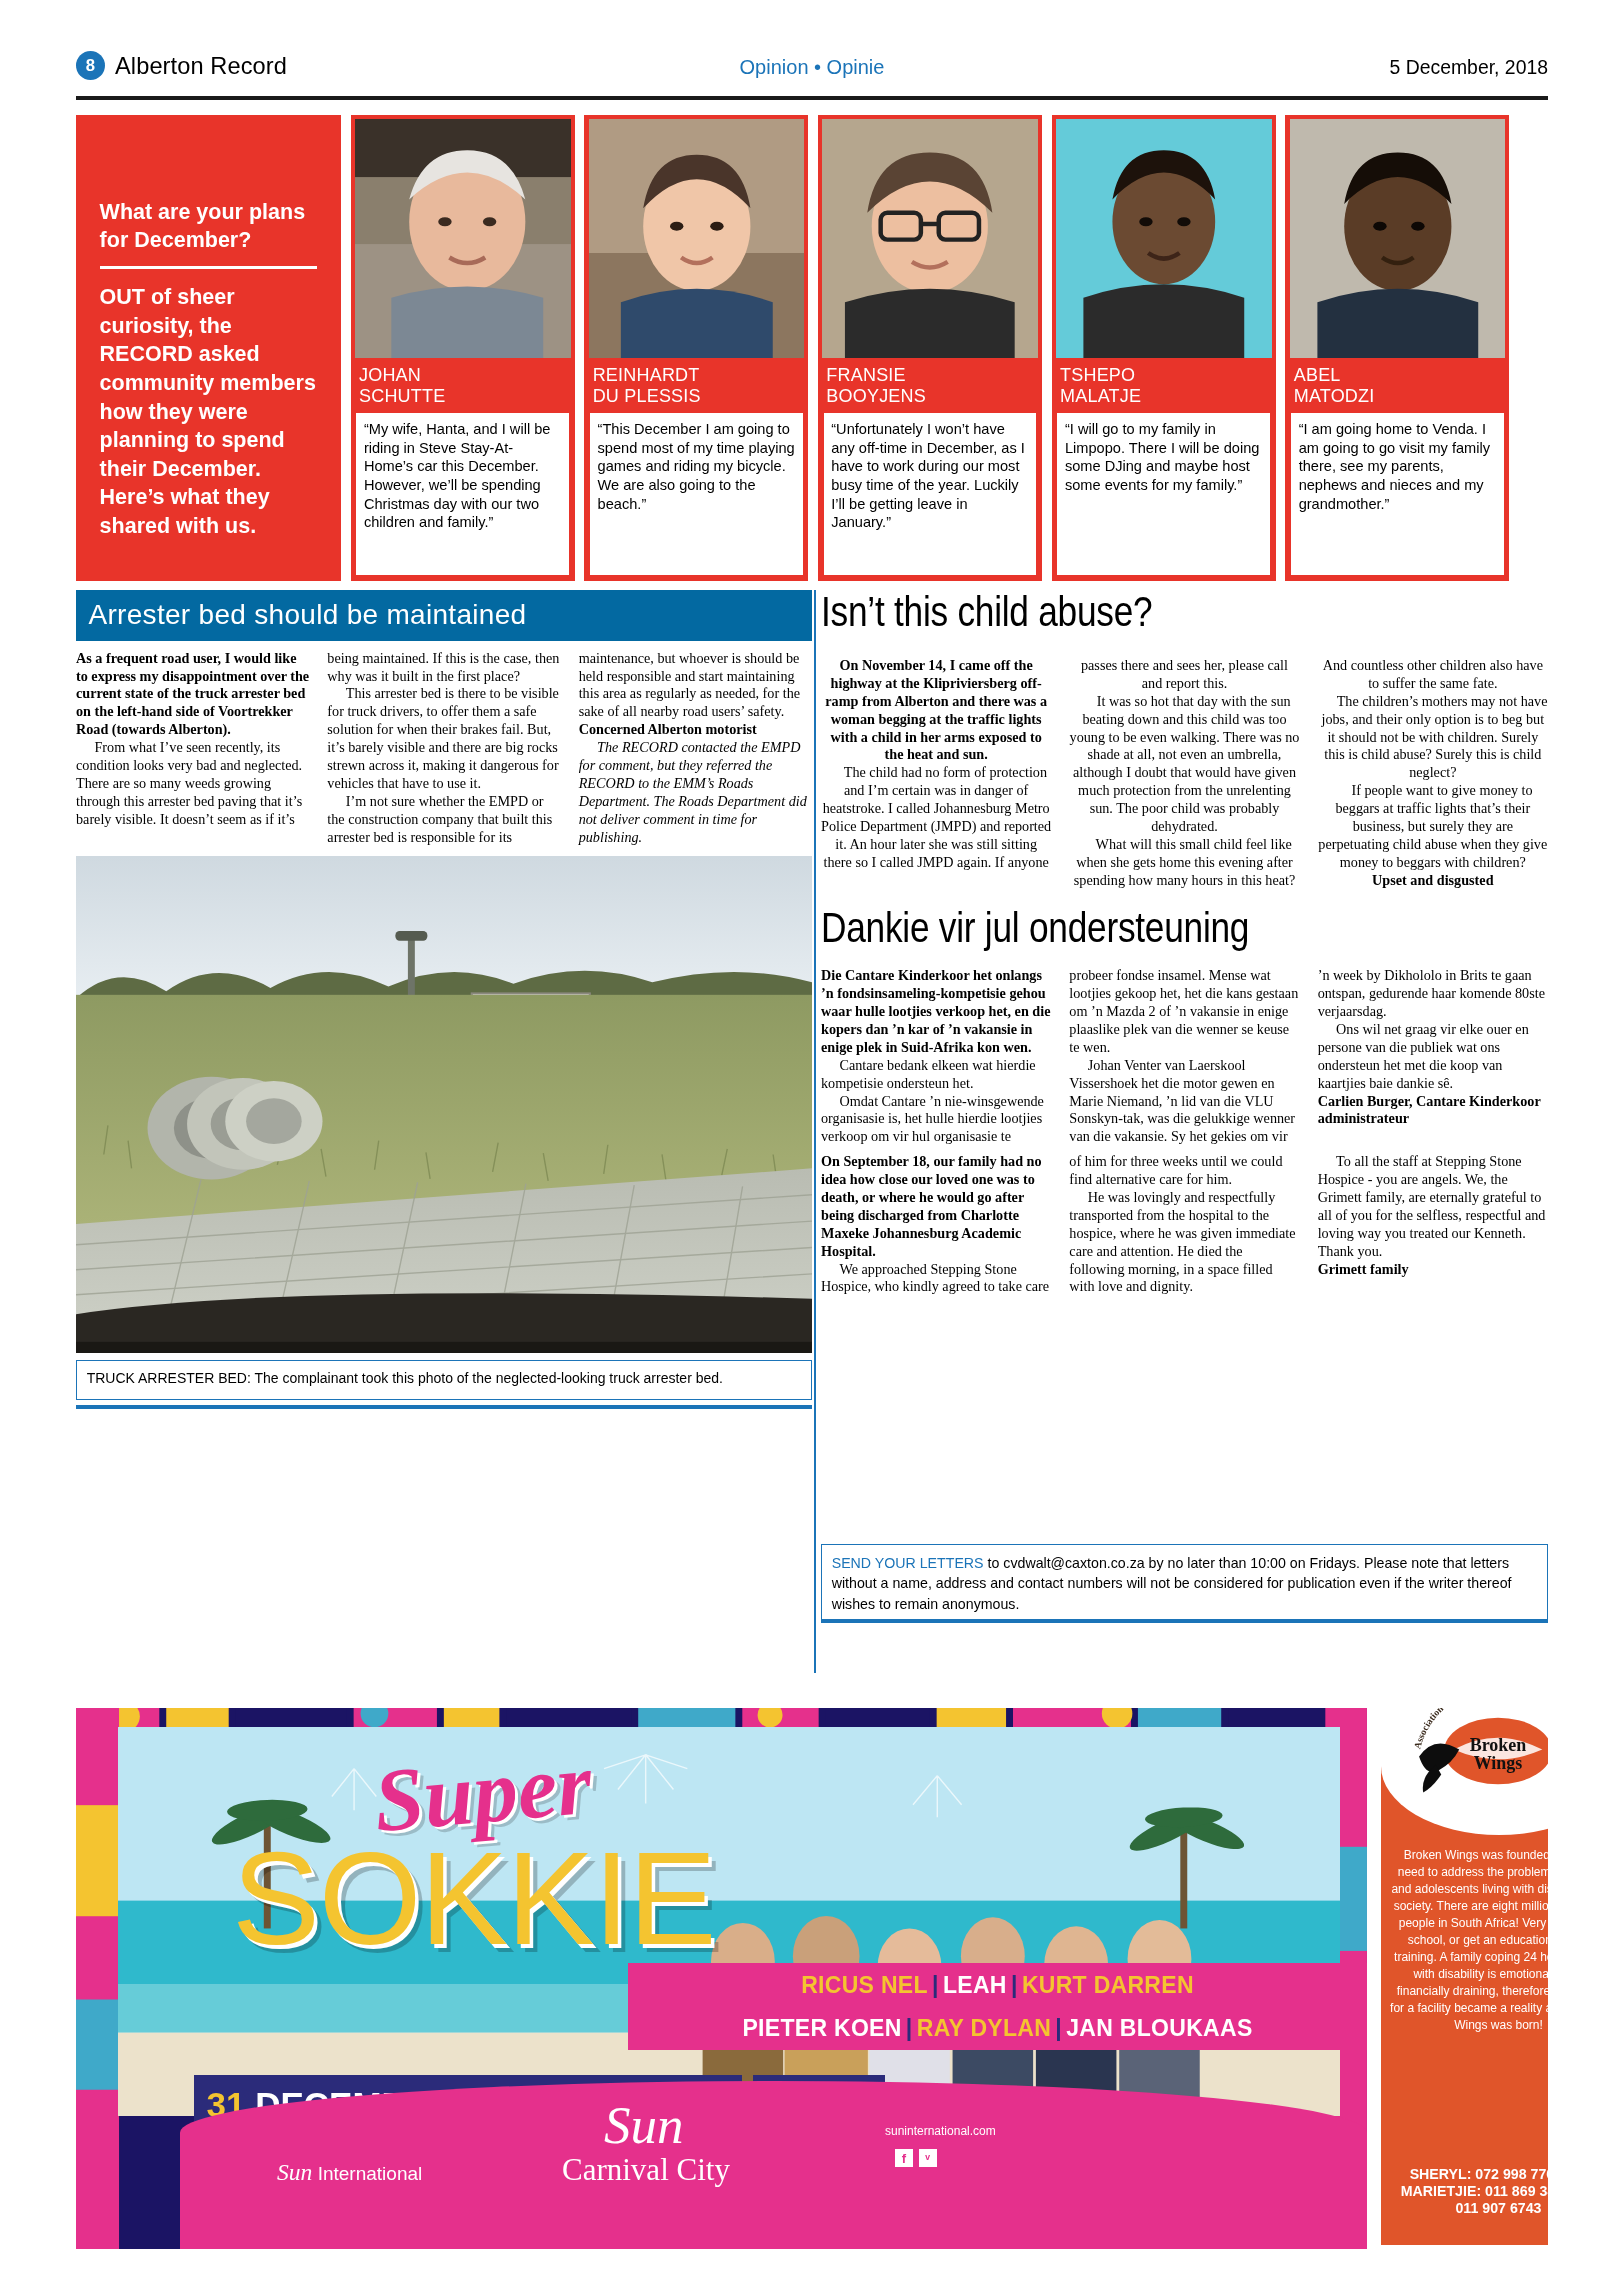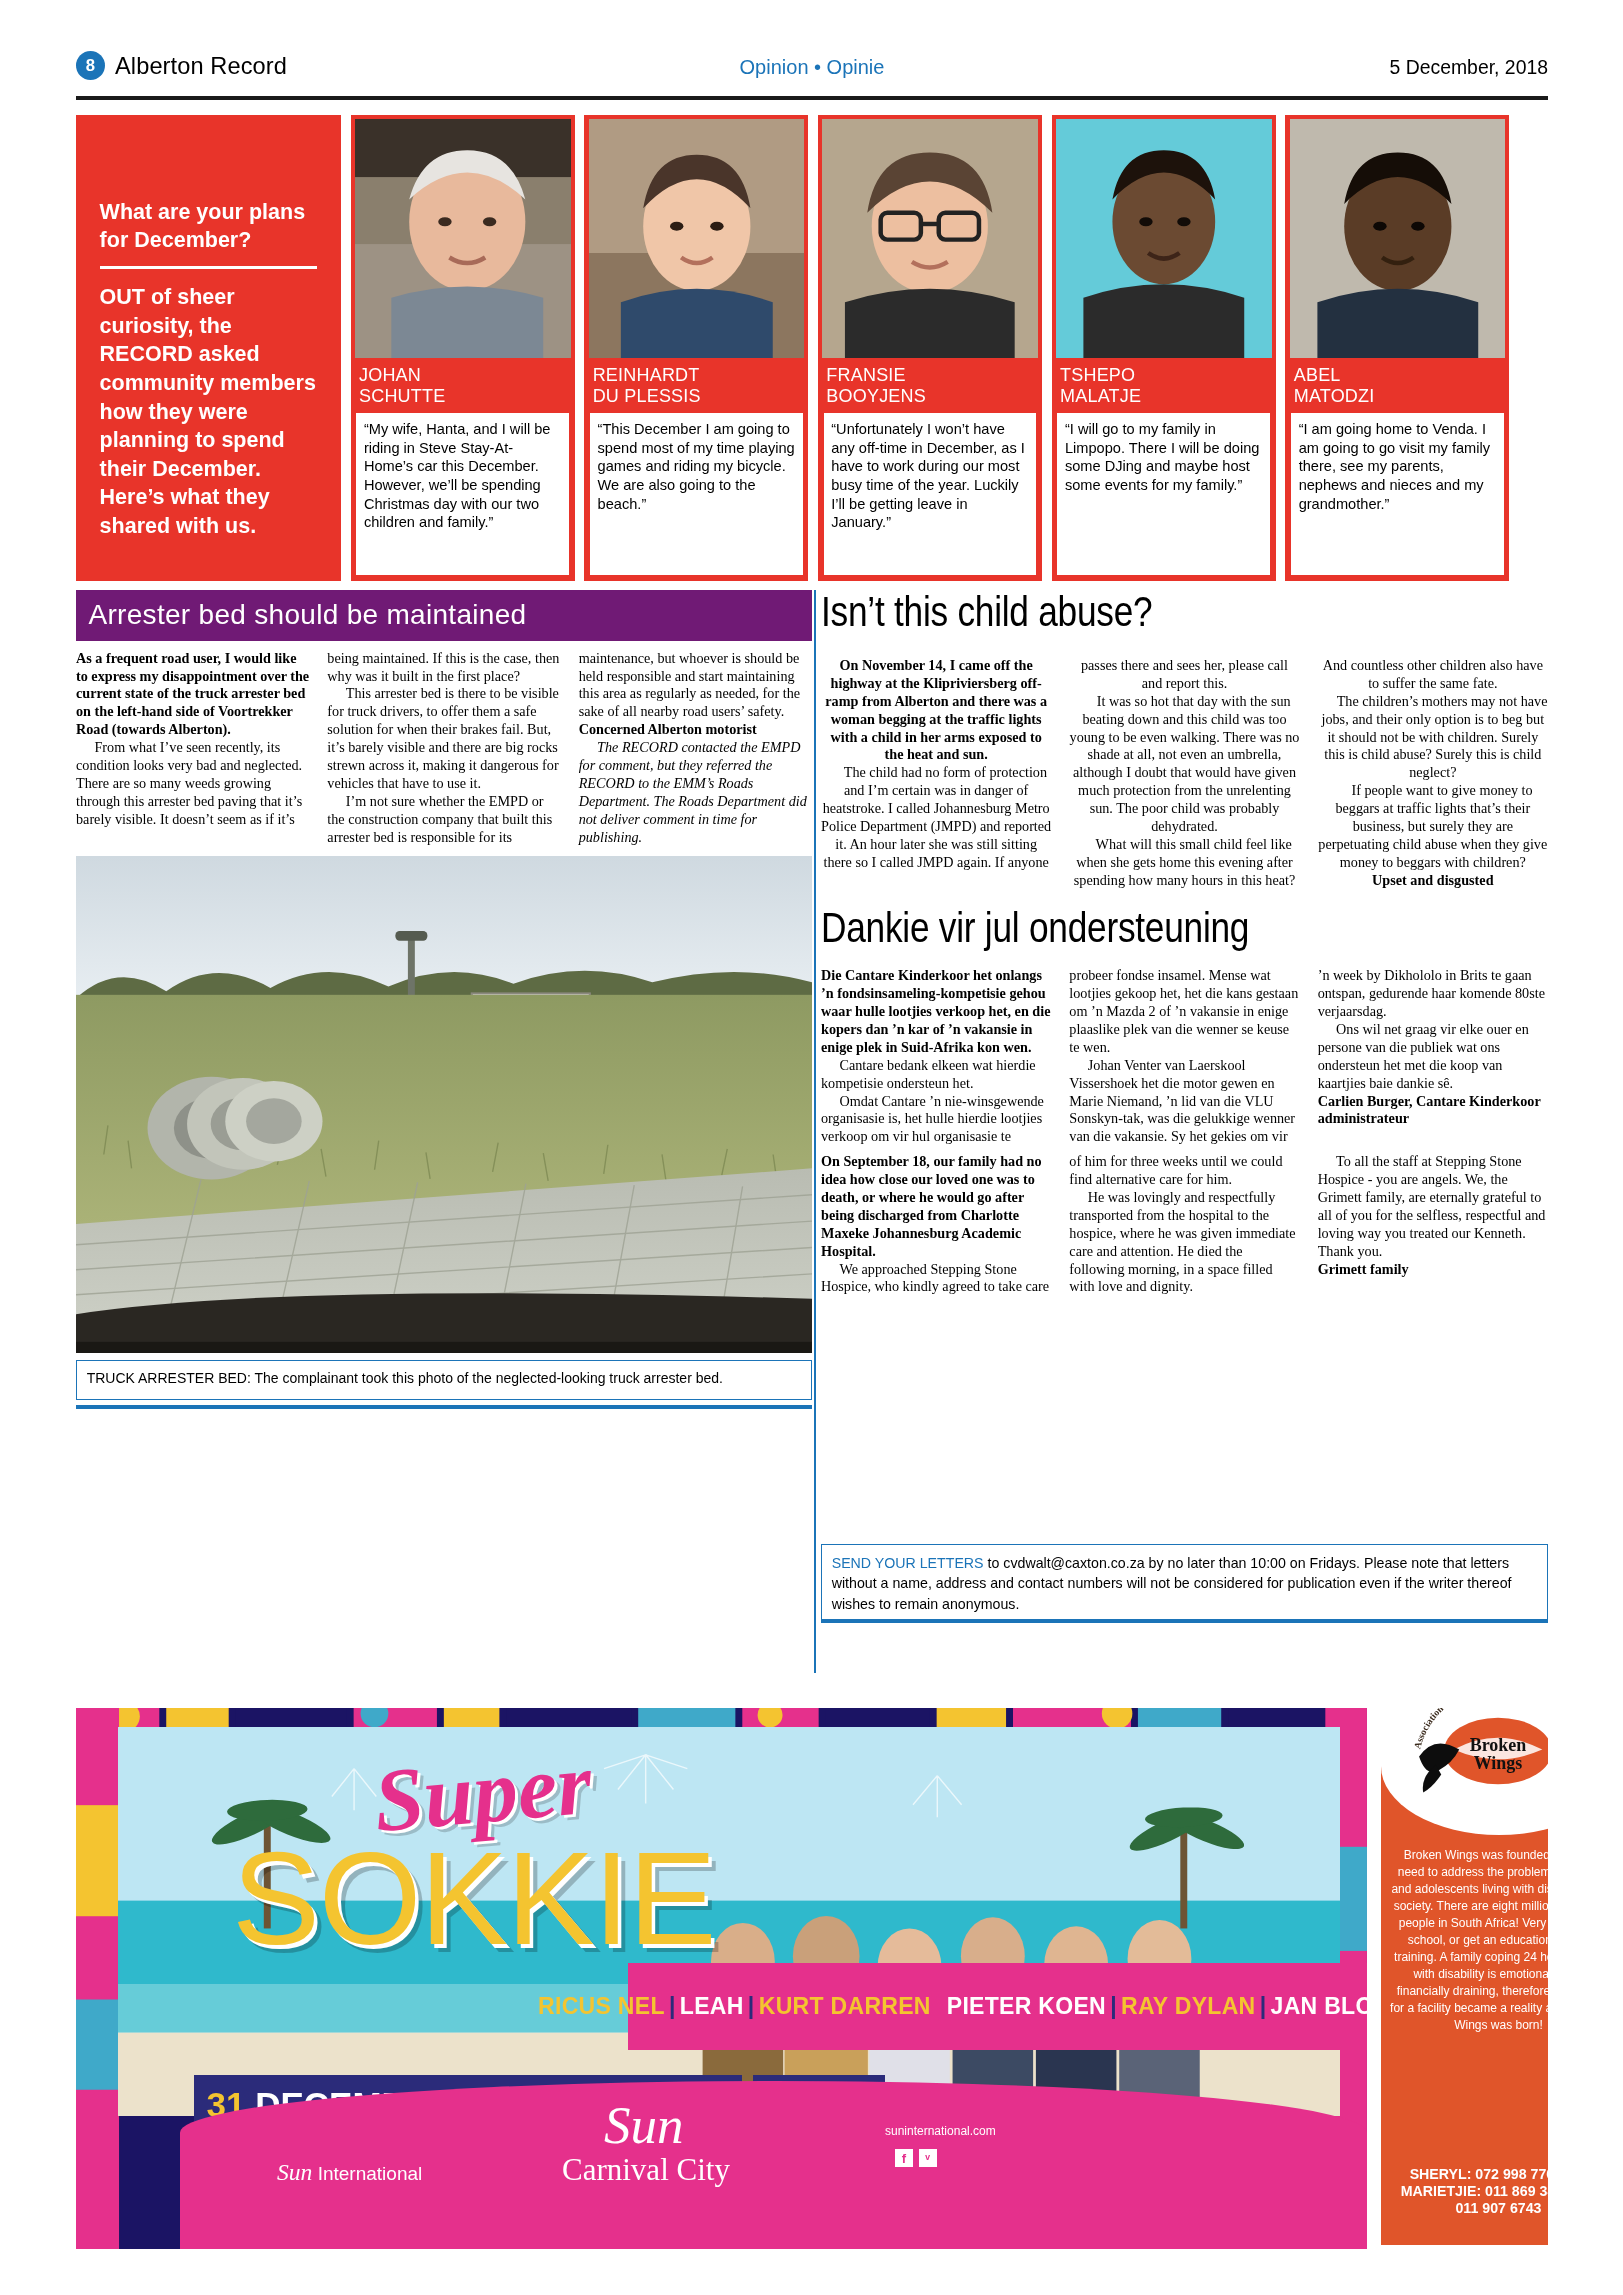--- a/index.html
+++ b/index.html
@@ -39,21 +39,21 @@
   
   .vox-photo svg { width:100%; height:100%; display:block; }
 
   
   .body-area { position:absolute; left:76px; top:590px; width:1472px; height:1104px; }
   .col-left { position:absolute; left:0; top:0; width:736px; }
   .col-right { position:absolute; left:745px; top:0; width:727px; }
   .vert-rule { position:absolute; left:738px; top:0; width:2.1px; height:1083px; background:#1b74b8; }
 
   .blue-head {
-    background:#701a75; color:#fff; font-size:28px; padding:9px 12.5px 10.4px 12.5px;
+    background:#0369a1; color:#fff; font-size:28px; padding:9px 12.5px 10.4px 12.5px;
     letter-spacing:0.3px;
   }
   .big-head { font-size:43px; line-height:1.0; letter-spacing:-0.3px; font-weight:400;
               transform:scaleX(.82); transform-origin:left center; white-space:nowrap; }
   .big-head-wrap { height:54px; overflow:hidden; }
 
   .cols3 { column-count:3; column-gap:18px; font-family:"Liberation Serif", serif; font-size:14.2px; line-height:1.26; text-align:left; }
   .cols3 p { margin:0; text-indent:1.3em; }
   .cols3 p.first { text-indent:0;font-weight:bold; }
   .cols3 p.byline { font-weight:bold; text-indent:0; }
@@ -92,21 +92,21 @@
   .sokkie-bar-rule { position:absolute; left:9.7px; top:51px; width:528px; height:1.4px; background:#8e8ec8; }
   .sokkie-sponsors { position:absolute; left:12.5px; top:60px; width:528px; display:flex; align-items:center; justify-content:space-between; color:#fff; }
   .sp-item { font-size:12.5px; font-weight:bold; text-align:center; line-height:1.15; }
   .sp-diamond { width:9.7px; height:9.7px; background:#f4c430; transform:rotate(45deg); }
   .sun-park { position:absolute; left:677px; top:367px; width:132px; height:111px; background:#2b2b7a; color:#fff;
               display:flex; flex-direction:column; align-items:center; justify-content:center; }
   .sun-park .sun { font-size:37px; font-weight:bold; color:#f4c430; line-height:1; }
   .sun-park .park { font-size:29px; font-weight:bold; color:#fff; line-height:1.1; }
 
   .ad-artists { position:absolute; left:552px; top:255px; width:739px; height:87px; background:#e5308c;
-                display:flex; flex-direction:row; align-items:center; justify-content:center; gap:16px; }
+                display:flex; flex-direction:column; align-items:center; justify-content:center; gap:16px; }
   .artist-row { font-size:23px; font-weight:bold; letter-spacing:0.3px; white-space:nowrap; }
   .a-y { color:#f4c430; }
   .a-w { color:#fff; }
   .a-sep { color:#2b2b7a; padding:0 4.2px; }
 
   .ad-bottom-pink { position:absolute; left:104px; top:373px; width:1187px; height:168px; background:#e5308c; border-radius:60% 60% 0 0 / 62px 62px 0 0; }
   .sun-logo-mark { position:absolute; left:528px; top:387px; color:#fff; font-size:53px; font-family:"Liberation Serif", serif; font-style:italic; }
   .sun-intl { position:absolute; left:201px; top:451px; color:#ffffff; font-size:19px; }
   .sun-intl .script { font-family:"Liberation Serif", serif; font-style:italic; font-size:23.6px; }
   .carnival-city { position:absolute; left:486px; top:444px; color:#fff; font-size:31px; font-family:"Liberation Serif", serif; }

